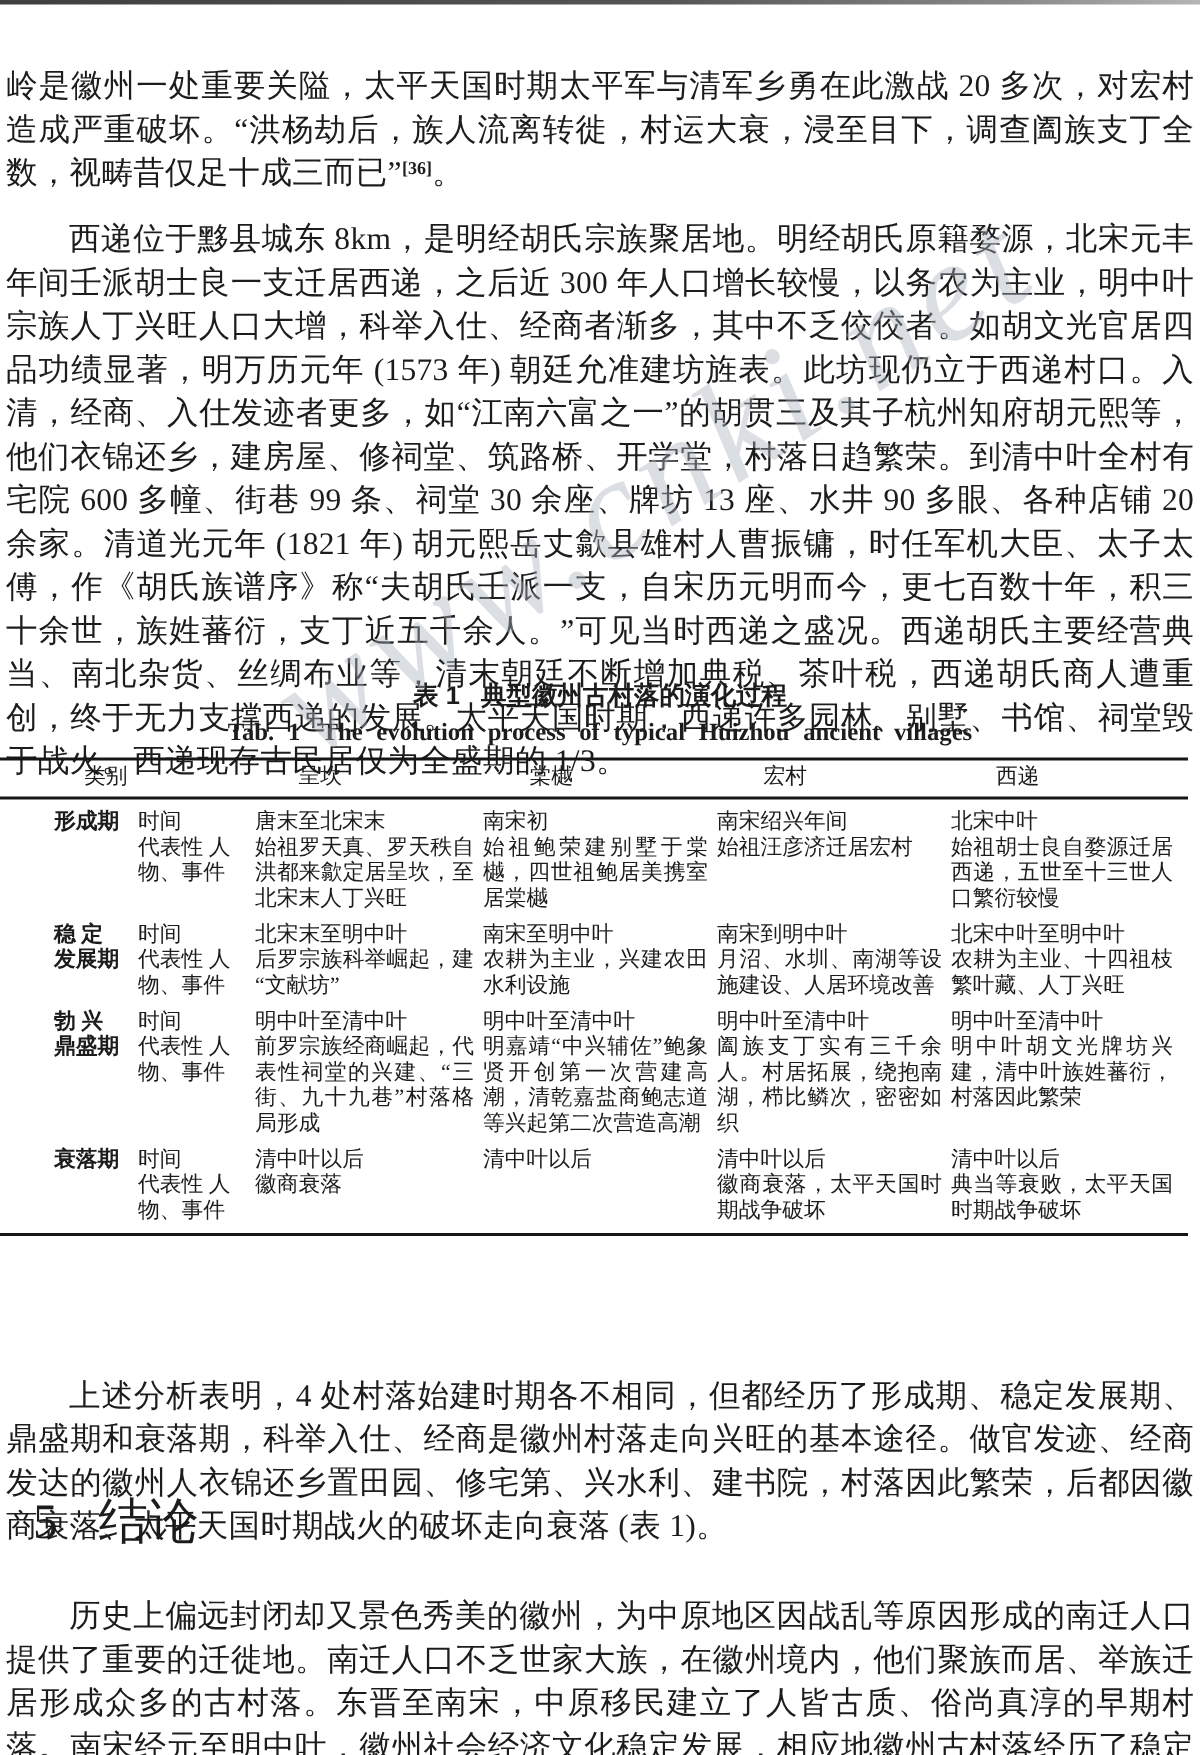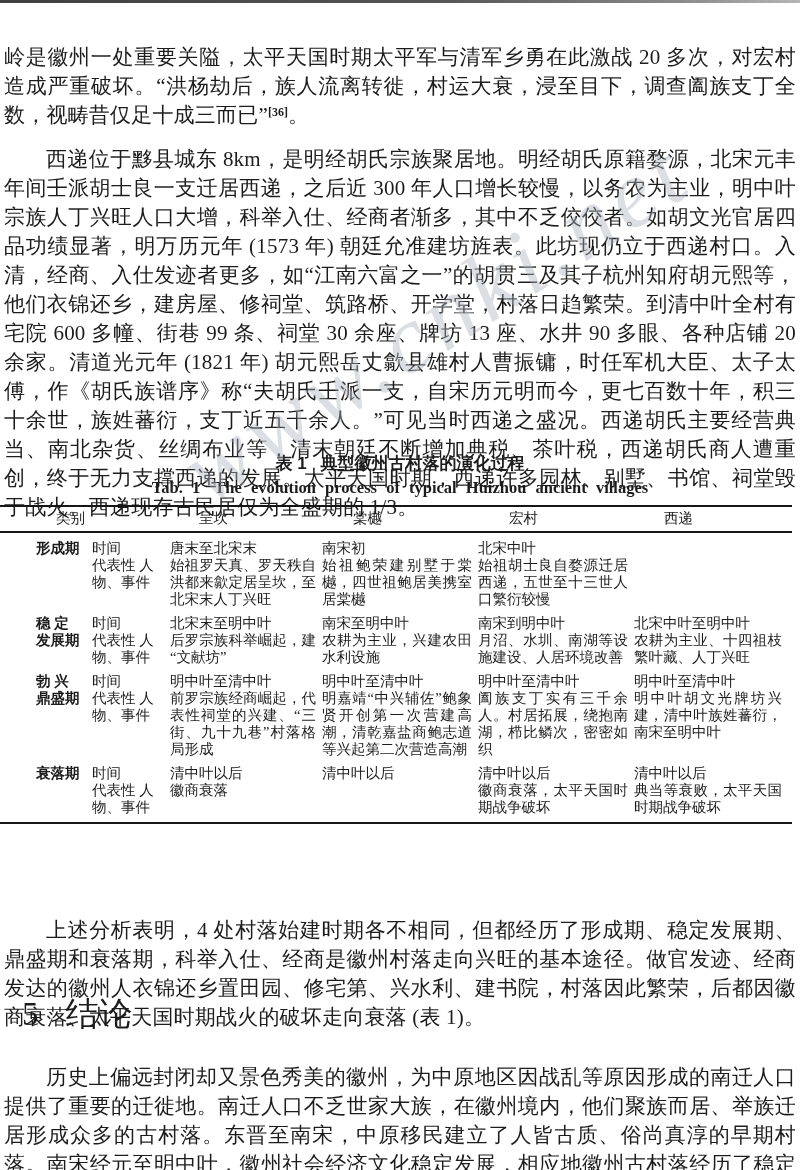--- a/index.html
+++ b/index.html
@@ -124,20 +124,24 @@
     </div>
     <div class="cell">
         <span class="time">唐末至北宋末</span>
         <span class="event">始祖罗天真、罗天秩自洪都来歙定居呈坎，至北宋末人丁兴旺</span>
       </div>
     <div class="cell">
         <span class="time">南宋初</span>
         <span class="event">始祖鲍荣建别墅于棠樾，四世祖鲍居美携室居棠樾</span>
       </div>
     <div class="cell">
+        <span class="time">南宋绍兴年间</span>
+        <span class="event">始祖汪彦济迁居宏村</span>
+      </div>
+    <div class="cell">
         <span class="time">北宋中叶</span>
         <span class="event">始祖胡士良自婺源迁居西递，五世至十三世人口繁衍较慢</span>
       </div>
   </div>
 
   <div class="t-grid t-row">
     <div class="period">稳 定
 发展期</div>
     <div class="sublabel">
       <span class="lbl-time">时间</span>
@@ -177,21 +181,21 @@
     <div class="cell">
         <span class="time">明中叶至清中叶</span>
         <span class="event">明嘉靖“中兴辅佐”鲍象贤开创第一次营建高潮，清乾嘉盐商鲍志道等兴起第二次营造高潮</span>
       </div>
     <div class="cell">
         <span class="time">明中叶至清中叶</span>
         <span class="event">阖族支丁实有三千余人。村居拓展，绕抱南湖，栉比鳞次，密密如织</span>
       </div>
     <div class="cell">
         <span class="time">明中叶至清中叶</span>
-        <span class="event">明中叶胡文光牌坊兴建，清中叶族姓蕃衍，南宋至明中叶</span>
+        <span class="event">明中叶胡文光牌坊兴建，清中叶族姓蕃衍，村落因此繁荣</span>
       </div>
   </div>
 
   <div class="t-grid t-row">
     <div class="period">衰落期</div>
     <div class="sublabel">
       <span class="lbl-time">时间</span>
       <span class="lbl-event">代表性 人
 物、事件</span>
     </div>

